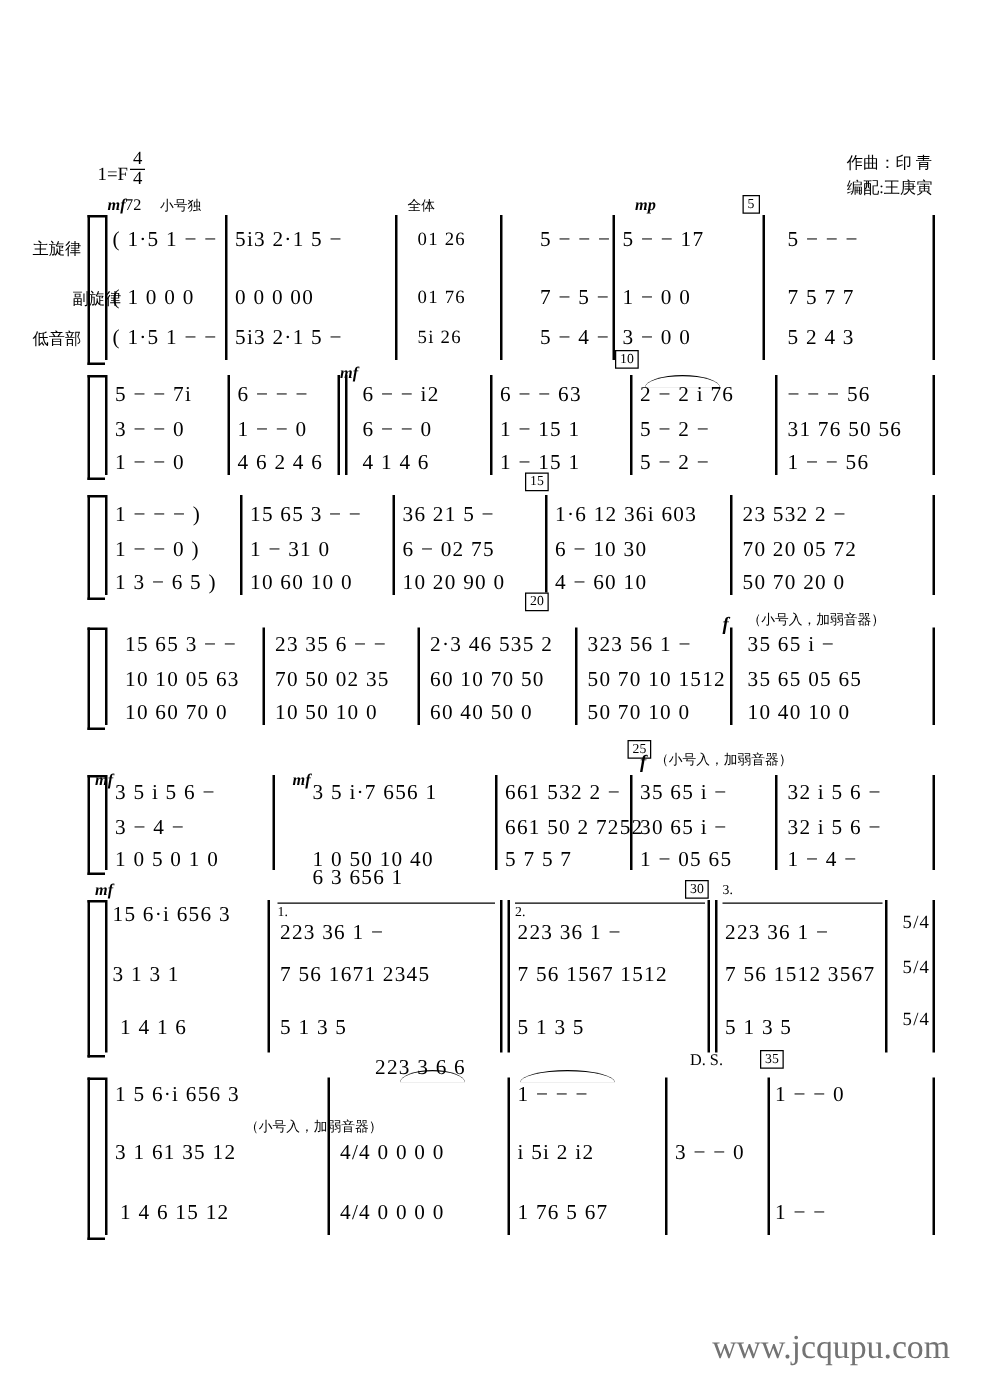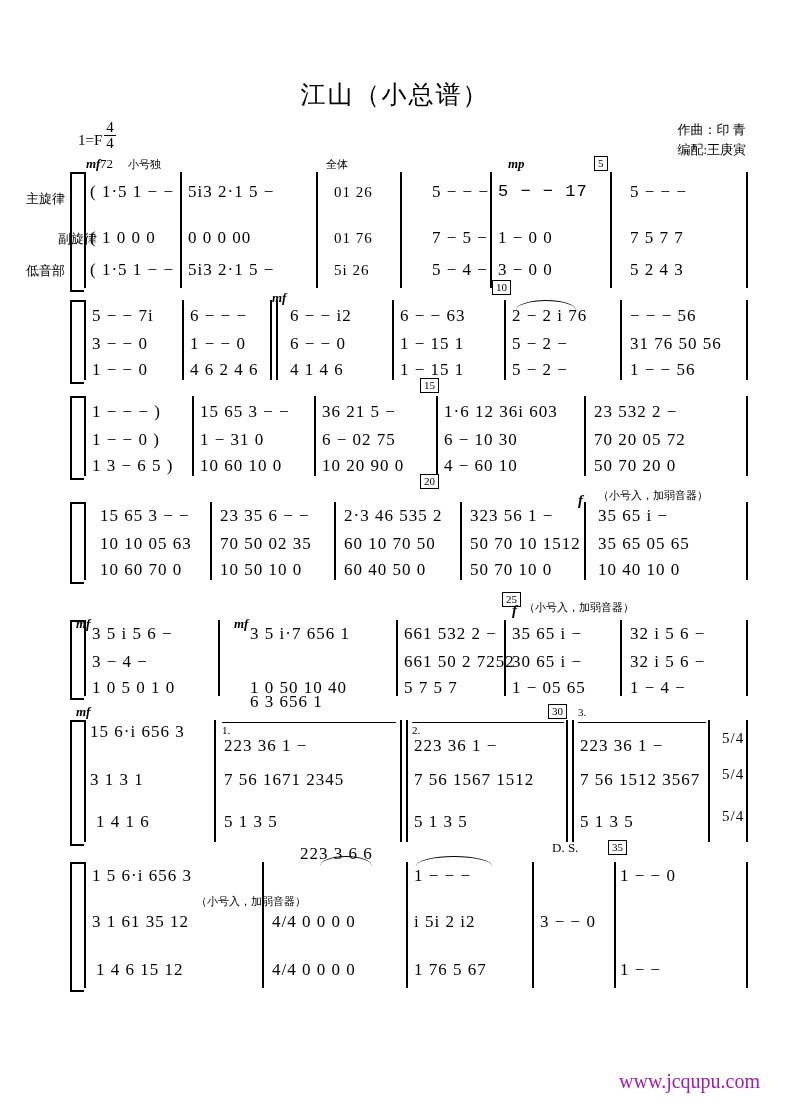--- a/index.html
+++ b/index.html
@@ -43,30 +43,29 @@
   }
   .dyn{position:absolute;font-style:italic;font-family:"Liberation Serif",serif;font-size:15px;font-weight:bold;}
   .anno-sm{position:absolute;font-size:11px;white-space:nowrap;}
 
   .notes{position:absolute;font-size:17px;letter-spacing:1px;white-space:nowrap;font-family:"Liberation Serif",serif;}
   .notes.small{font-size:15px;}
 
   .slur{position:absolute;border-top:1.4px solid #000;border-radius:50%/100% 100% 0 0;height:9px;}
 
   .url{
-    position:absolute;right:30px;bottom:26px;font-size:20px;color:#a21caf;
+    position:absolute;right:30px;bottom:26px;font-size:27px;color:#737373;
     font-family:"Liberation Serif",serif;
   }
 </style>
 </head>
 <body>
 
 <div class="sheet">
 
-  <div class="title">江山（小总谱）</div>
 
   <div class="keysig">
     <span>1=F</span><span class="frac">
       <span class="num">4</span>
       <span class="den">4</span>
     </span>
   </div>
 
   <div class="credits">
     <div>作曲：印  青</div>
@@ -92,21 +91,21 @@
   <div class="anno-sm" style="left:100px;top:156px;font-size:13px;">72</div>
   <div class="anno-sm" style="left:128px;top:157px;">小号独</div>
   <div class="anno-sm" style="left:326px;top:157px;">全体</div>
   <div class="dyn" style="left:508px;top:156px;font-size:13px;">mp</div>
   <div class="mark" style="left:594px;top:156px;">5</div>
 
   <div class="notes" style="left:90px;top:182px;">( 1·5  1 − −</div>
   <div class="notes" style="left:188px;top:182px;">5i3 2·1 5 −</div>
   <div class="notes small" style="left:334px;top:184px;">01 26</div>
   <div class="notes" style="left:432px;top:182px;">5 − − −</div>
-  <div class="notes" style="left:498px;top:182px;font-family:Liberation Mono, monospace;">5 − − 17</div>
+  <div class="notes" style="left:498px;top:182px;">5 − − 17</div>
   <div class="notes" style="left:630px;top:182px;">5 − − −</div>
 
   <div class="notes" style="left:90px;top:228px;">( 1     0 0 0</div>
   <div class="notes" style="left:188px;top:228px;">0   0   0  00</div>
   <div class="notes small" style="left:334px;top:230px;">01 76</div>
   <div class="notes" style="left:432px;top:228px;">7 − 5 −</div>
   <div class="notes" style="left:498px;top:228px;">1 − 0 0</div>
   <div class="notes" style="left:630px;top:228px;">7 5 7 7</div>
 
   <div class="notes" style="left:90px;top:260px;">( 1·5  1 − −</div>

